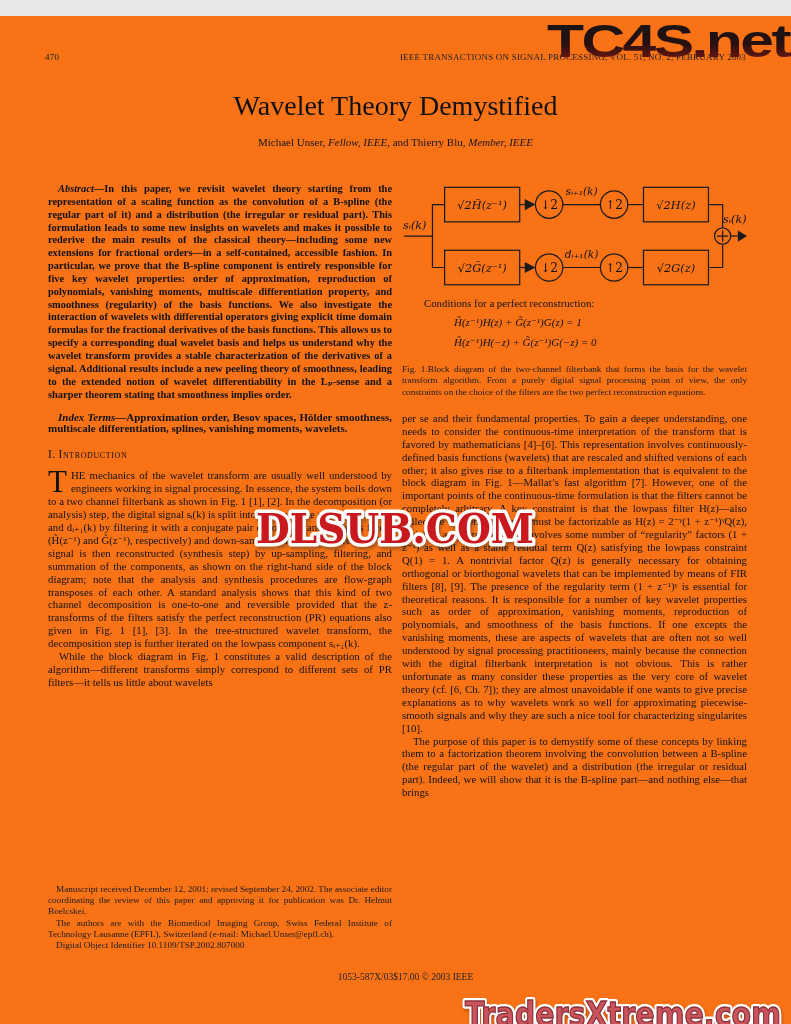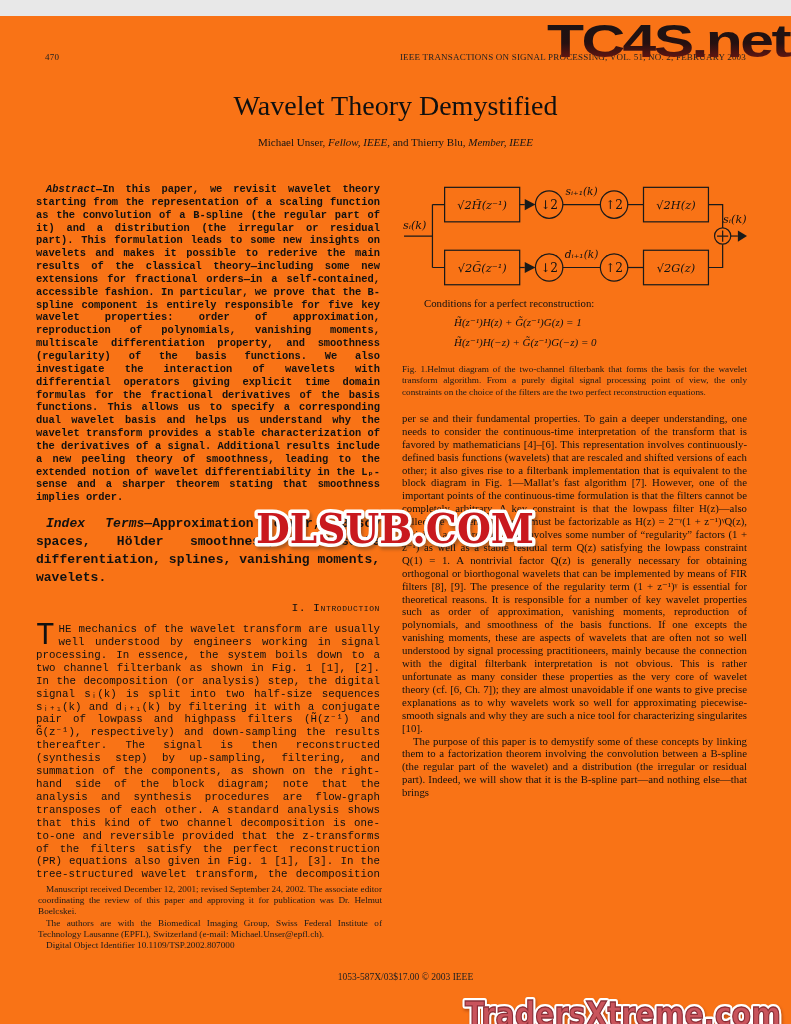--- a/index.html
+++ b/index.html
@@ -11,35 +11,35 @@
   
   .header{position:absolute;left:45px;top:36px;width:701px;display:flex;
     justify-content:space-between;font-size:9px;color:#222;letter-spacing:.2px;}
   
   .title{position:absolute;left:0;top:74px;width:791px;text-align:center;
     font-size:28px;color:#101010;}
   .byline{position:absolute;left:0;top:120px;width:791px;text-align:center;font-size:11px;color:#151515;}
   .byline i{font-style:italic;}
   
   .col{position:absolute;text-align:justify;}
-  .col-left{left:36px;top:167px;width:344px;height:698px;overflow:hidden;font-family:Liberation Mono, monospace;}
+  .col-left{left:48px;top:167px;width:344px;height:698px;overflow:hidden;}
   .col-right{left:402px;top:156px;width:345px;height:800px;overflow:hidden;}
   p{margin:0;}
   .abstract{font-size:10.4px;font-weight:bold;line-height:12.85px;text-indent:10px;margin-bottom:11px;}
   .abstract .lead{font-style:italic;}
-  .indexterms{font-size:13px;font-weight:bold;line-height:18px;text-indent:10px;margin-bottom:14px;}
+  .indexterms{font-size:11px;font-weight:bold;line-height:11px;text-indent:10px;margin-bottom:14px;}
   .indexterms .lead{font-style:italic;}
-  .sechead{font-size:11.5px;font-weight:normal;text-align:right;margin:8px 0 9px 0;letter-spacing:.3px;}
+  .sechead{font-size:11.5px;font-weight:normal;text-align:left;margin:8px 0 9px 0;letter-spacing:.3px;}
   .sechead .sc{font-variant:small-caps;letter-spacing:.6px;}
   .body{font-size:10.8px;line-height:12.9px;}
   .body.indent{text-indent:11px;}
   .body+.body{margin-top:0;}
   .dropcap{float:left;font-size:31px;line-height:24px;padding:1px 4px 0 0;font-weight:normal;}
   
-  .footnotes{position:absolute;left:38px;top:868px;width:344px;text-align:justify;
+  .footnotes{position:absolute;left:48px;top:868px;width:344px;text-align:justify;
     font-size:9.2px;line-height:11.2px;color:#1a1a1a;}
   .footnotes p{text-indent:8px;}
   
   .figure{margin:0 0 10px 0;}
   .figure svg.diagram{display:block;margin:4px 0 2px 0;}
   .conditions{font-size:10.8px;margin:7px 0 4px 22px;text-align:left;font-family:Liberation Serif, serif;}
   .eq{font-size:11px;font-style:italic;margin:2px 0 2px 52px;text-align:left;line-height:18px;}
   .caption{font-size:9.2px;line-height:11.3px;margin-top:13px;margin-bottom:14px;color:#1a1a1a;}
   .caption .cap-lead{}
   
@@ -131,21 +131,21 @@
           <text x="209" y="94" text-anchor="middle" font-style="normal" font-size="12">↑2</text>
           <text x="270" y="32" text-anchor="middle" font-size="11.2">√2H(z)</text>
           <text x="270" y="94" text-anchor="middle" font-size="11.2">√2G(z)</text>
           <text x="328" y="46" text-anchor="middle">sᵢ(k)</text>
         </g>
       </svg>
       <div class="conditions">Conditions for a perfect reconstruction:</div>
       <div class="eq">H̃(z⁻¹)H(z) + G̃(z⁻¹)G(z) = 1</div>
       <div class="eq">H̃(z⁻¹)H(−z) + G̃(z⁻¹)G(−z) = 0</div>
       <div class="caption">
-        <span class="cap-lead">Fig. 1.</span><span>Helmut diagram of the two-channel filterbank that forms the basis for the wavelet transform algorithm. From a purely digital signal processing point of view, the only constraints on the choice of the filters are the two perfect reconstruction equations.</span>
+        <span class="cap-lead">Fig. 1.</span><span>Block diagram of the two-channel filterbank that forms the basis for the wavelet transform algorithm. From a purely digital signal processing point of view, the only constraints on the choice of the filters are the two perfect reconstruction equations.</span>
       </div>
     </div>
     <p class="body">per se and their fundamental properties. To gain a deeper understanding, one needs to consider the continuous-time interpretation of the transform that is favored by mathematicians [4]–[6]. This representation involves continuously-defined basis functions (wavelets) that are rescaled and shifted versions of each other; it also gives rise to a filterbank implementation that is equivalent to the block diagram in Fig. 1—Mallat’s fast algorithm [7]. However, one of the important points of the continuous-time formulation is that the filters cannot be completely arbitrary. A key constraint is that the lowpass filter H(z)—also called the refinement filter—must be factorizable as H(z) = 2⁻ᵞ(1 + z⁻¹)ᵞQ(z), which is an expression that involves some number of “regularity” factors (1 + z⁻¹) as well as a stable residual term Q(z) satisfying the lowpass constraint Q(1) = 1. A nontrivial factor Q(z) is generally necessary for obtaining orthogonal or biorthogonal wavelets that can be implemented by means of FIR filters [8], [9]. The presence of the regularity term (1 + z⁻¹)ᵞ is essential for theoretical reasons. It is responsible for a number of key wavelet properties such as order of approximation, vanishing moments, reproduction of polynomials, and smoothness of the basis functions. If one excepts the vanishing moments, these are aspects of wavelets that are often not so well understood by signal processing practitioneers, mainly because the connection with the digital filterbank interpretation is not obvious. This is rather unfortunate as many consider these properties as the very core of wavelet theory (cf. [6, Ch. 7]); they are almost unavoidable if one wants to give precise explanations as to why wavelets work so well for approximating piecewise-smooth signals and why they are such a nice tool for characterizing singularites [10].</p>
     <p class="body indent">The purpose of this paper is to demystify some of these concepts by linking them to a factorization theorem involving the convolution between a B-spline (the regular part of the wavelet) and a distribution (the irregular or residual part). Indeed, we will show that it is the B-spline part—and nothing else—that brings</p>
   </div>
 
   <div class="footer">1053-587X/03$17.00 © 2003 IEEE</div>
 
   <svg class="wm wm-tc4s" width="248" height="52" viewBox="0 0 248 52">
     <defs>

